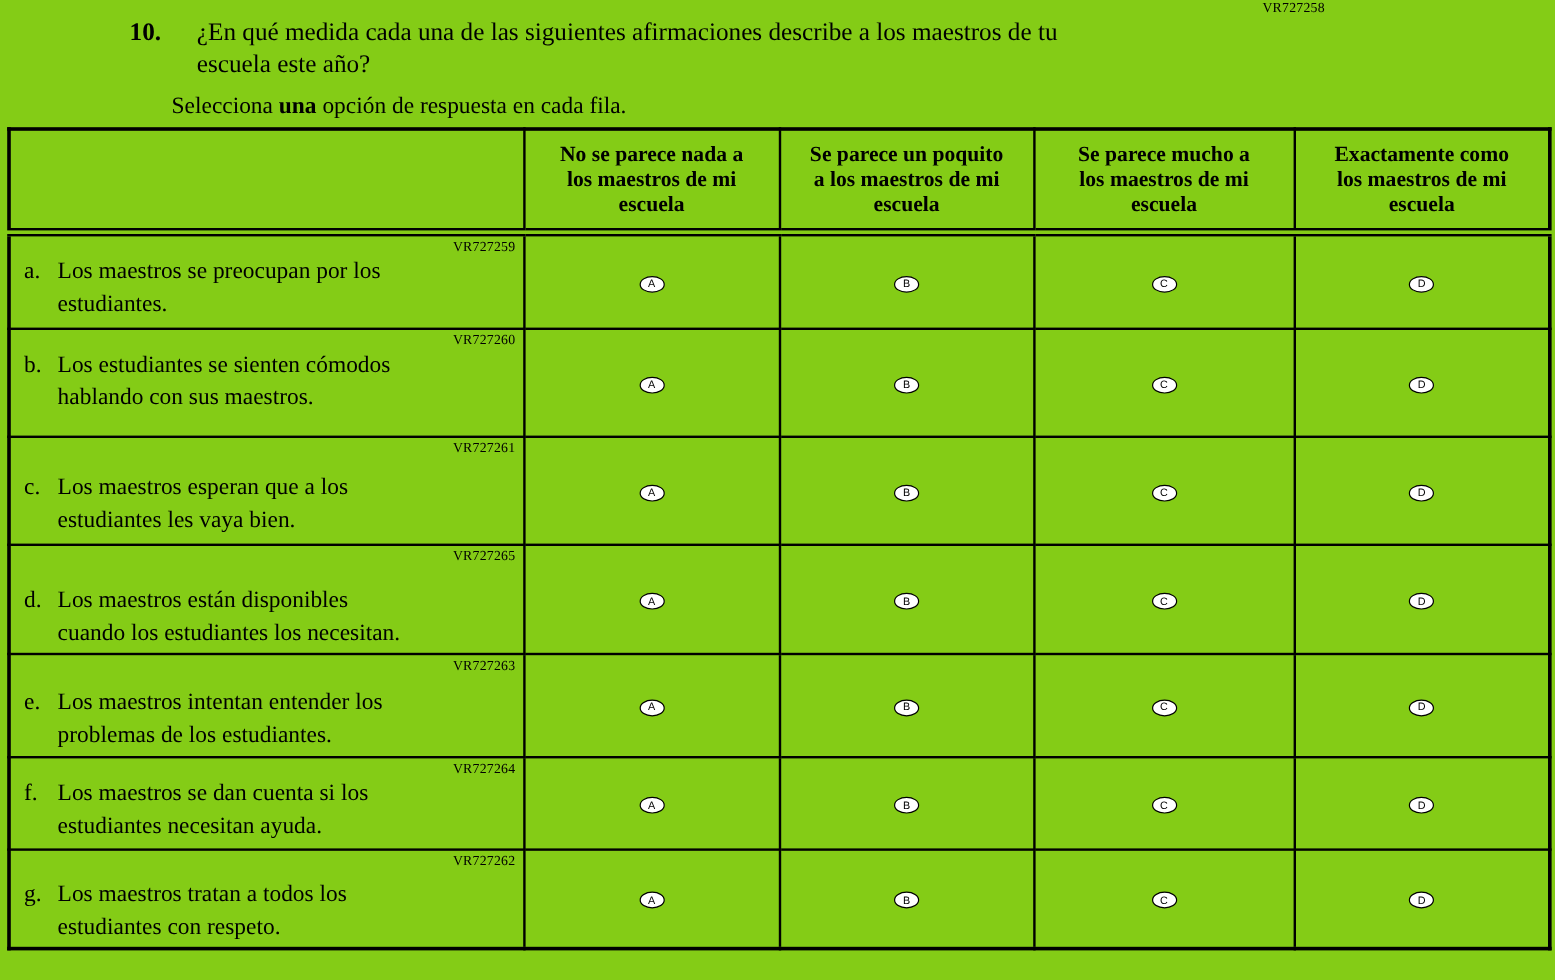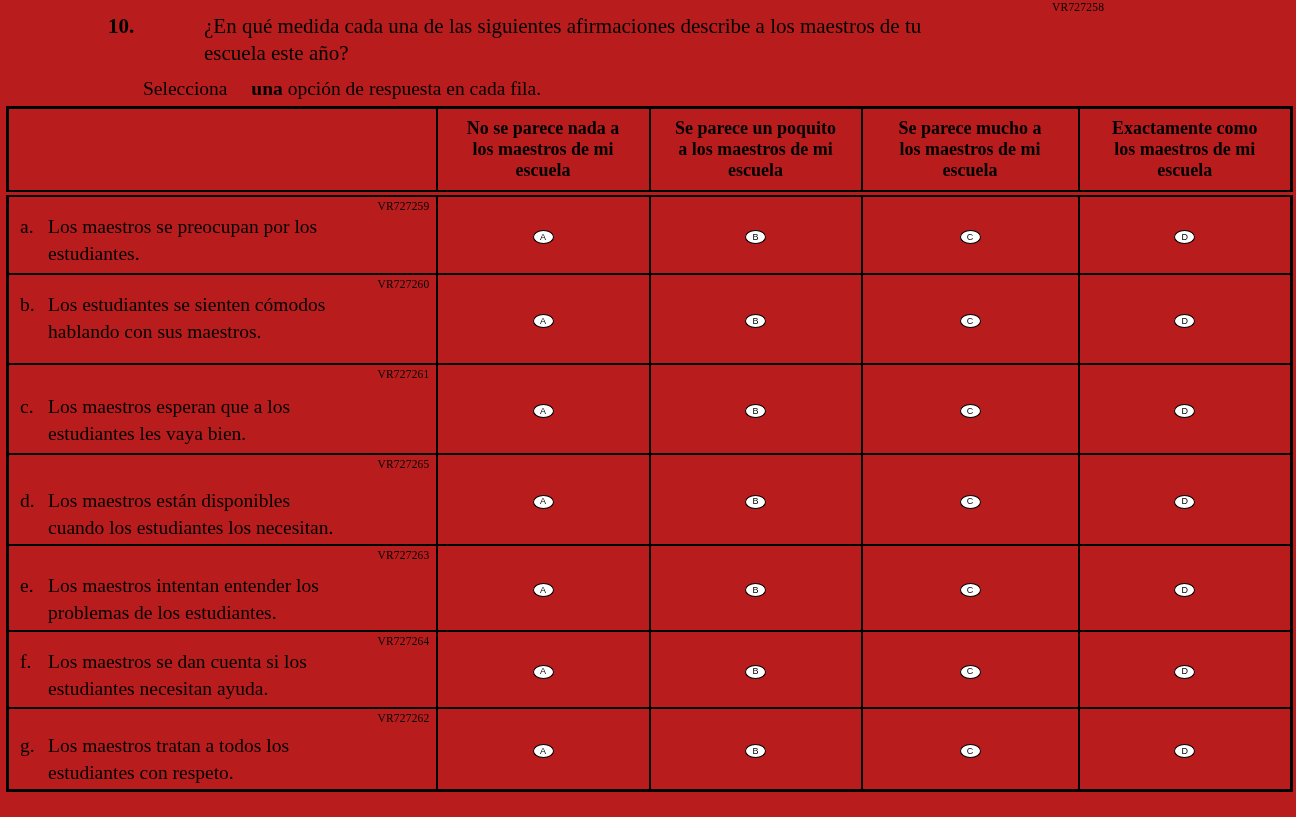--- a/index.html
+++ b/index.html
@@ -1,36 +1,36 @@
 <!DOCTYPE html>
 <html><head>
 <meta charset="utf-8">
 <style>
   * { margin:0; padding:0; box-sizing:border-box; }
   html,body { background:#fff; }
   body { font-family:"Liberation Serif", serif; color:#000; }
   .page {
-    position:relative; width:1296px; height:817px; background:#b91c1c; overflow:hidden;
+    position:relative; width:1296px; height:817px; background:#84cc16; overflow:hidden;
   }
   .vr-top {
     position:absolute; left:1052px; top:1px;
     font-size:11.5px; line-height:13px; letter-spacing:0.2px;
   }
   .question {
     position:absolute; left:108px; top:13px; display:flex;
     font-size:21px; line-height:27px;gap:21px;
   }
   .q-number { font-weight:bold; width:35px; flex:0 0 35px; }
-  .q-text { width:850px;margin-left:40px; }
+  .q-text { width:850px; }
   .multiline { white-space:pre-line; }
   .instruction {
     position:absolute; left:143px; top:76px;
     font-size:19.5px; line-height:26px;
   }
-  .instruction b { font-weight:bold;margin-left:19px; }
+  .instruction b { font-weight:bold; }
   table.matrix {
     position:absolute; left:6px; top:106px; width:1284px;
     border-collapse:collapse; table-layout:fixed;
     border:3px solid #000;
   }
   .matrix th, .matrix td { border:2.5px solid #000; }
   .matrix thead tr { height:86px; }
   .matrix thead th {
     border-bottom:7px double #000;
     font-size:18px; line-height:21px; font-weight:bold;

